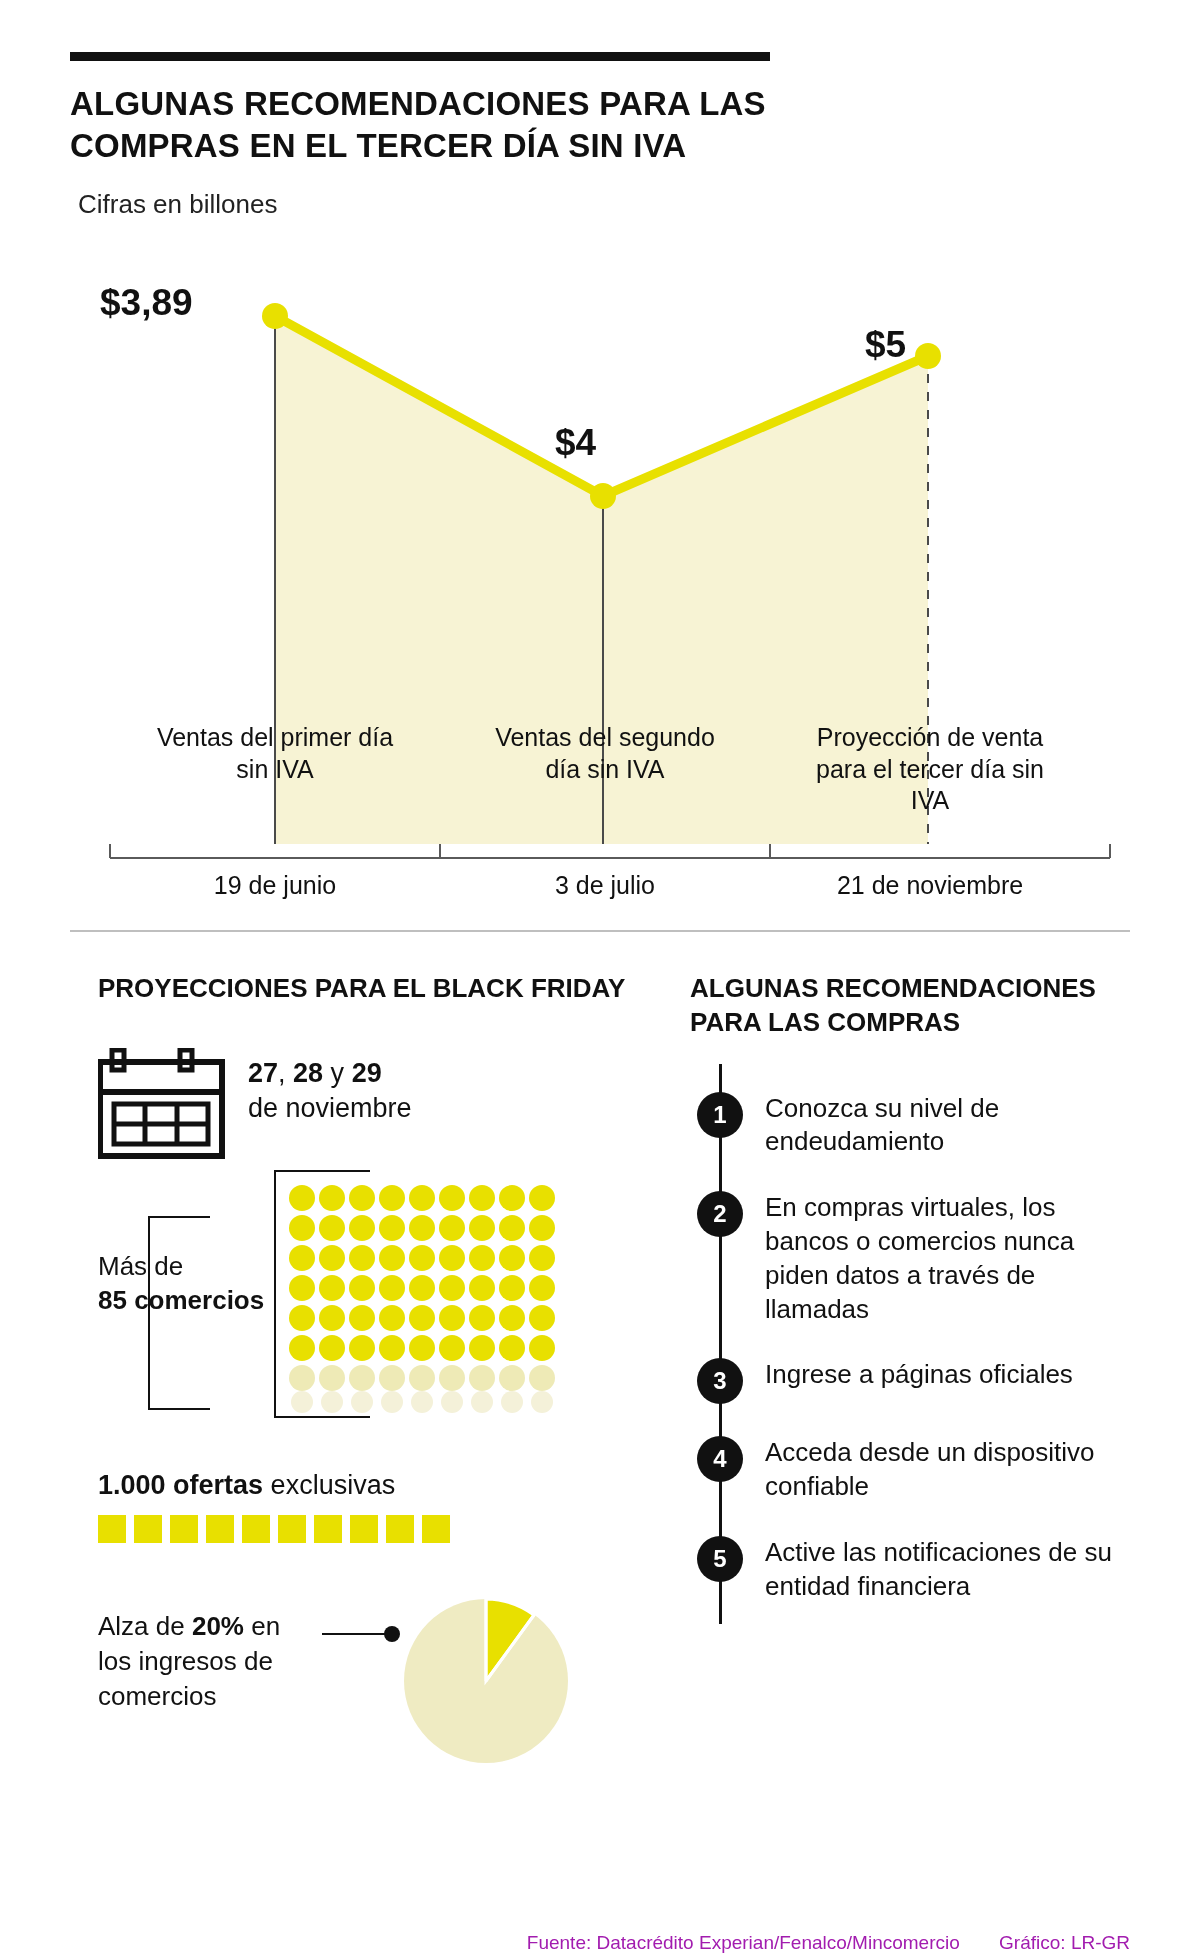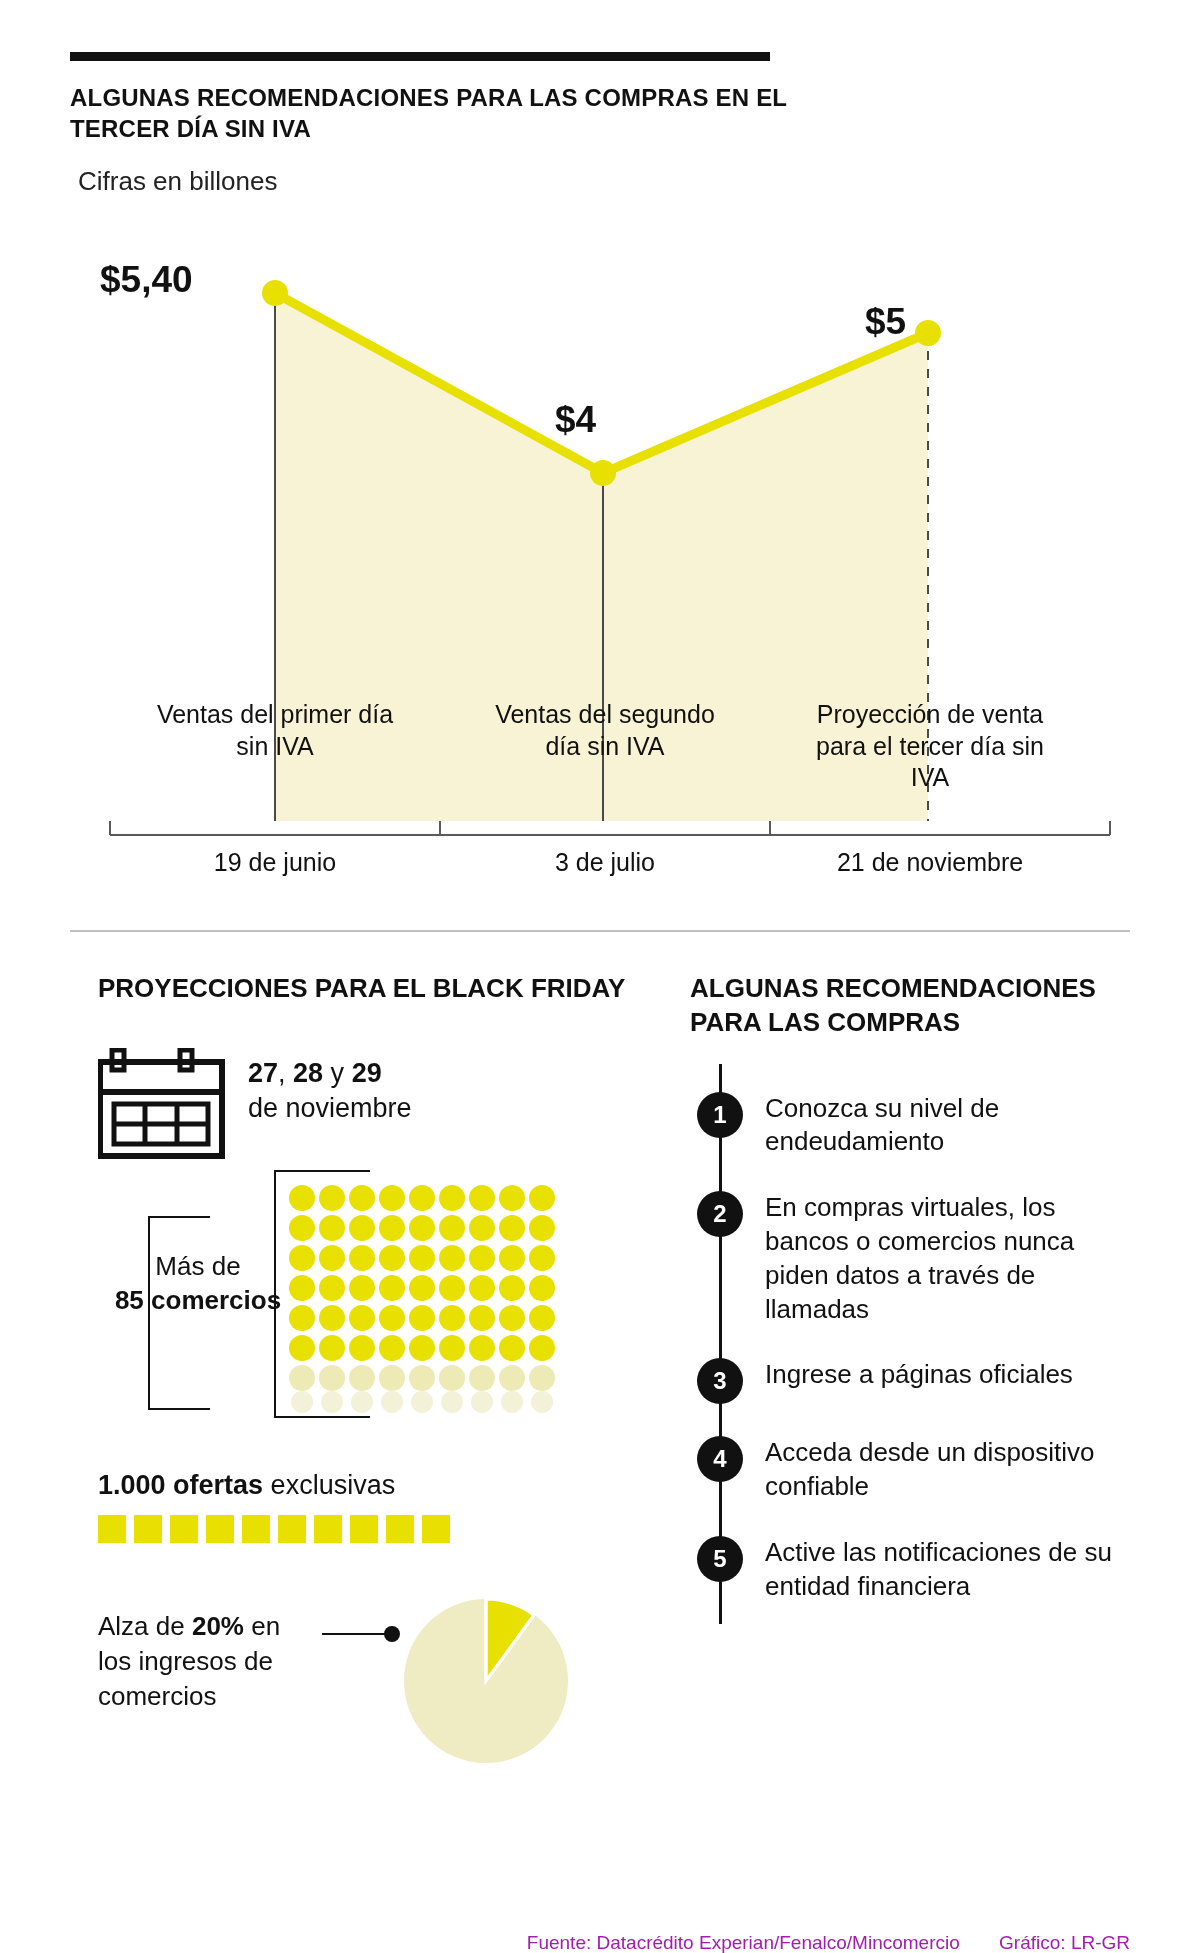--- a/index.html
+++ b/index.html
@@ -25,21 +25,21 @@
 
   
   .top-rule {
     margin-top: 52px;
     width: 700px;
     height: 9px;
     background: #111111;
   }
   .title {
     margin-top: 22px;
-    font-size: 24px;
+    font-size: 33px;
     font-weight: bold;
     line-height: 1.28;
     letter-spacing: 0.2px;
     color: #111111;
     text-transform: uppercase;
     max-width: 760px;
   }
   .subtitle {
     margin-top: 22px;
     margin-left: 8px;
@@ -138,21 +138,20 @@
     line-height: 1.3;
     color: #111111;
   }
   .cal-text b { font-weight: bold; }
 
   
   .comercios {
     position: relative;
     margin-top: 24px;
     height: 280px;
-    text-align: center;
   }
   .comercios-label {
     position: absolute;
     left: 0;
     top: 66px;
     font-size: 26px;
     line-height: 1.3;
     color: #111111;
     width: 200px;
   }
@@ -336,21 +335,21 @@
       <circle cx="533" cy="252" r="13" fill="#e8e000"></circle>
       <circle cx="858" cy="112" r="13" fill="#e8e000"></circle>
 
       <line x1="40" y1="614" x2="1040" y2="614" stroke="#5a5a5a" stroke-width="2"></line>
       <line x1="40" y1="600" x2="40" y2="614" stroke="#5a5a5a" stroke-width="2"></line>
       <line x1="370" y1="600" x2="370" y2="614" stroke="#5a5a5a" stroke-width="2"></line>
       <line x1="700" y1="600" x2="700" y2="614" stroke="#5a5a5a" stroke-width="2"></line>
       <line x1="1040" y1="600" x2="1040" y2="614" stroke="#5a5a5a" stroke-width="2"></line>
     </svg>
 
-    <div class="val-label" style="left:30px; top:38px;">$5,40</div>
+    <div class="val-label" style="left:30px; top:38px;">$3,89</div>
     <div class="val-label" style="left:485px; top:178px;">$4</div>
     <div class="val-label" style="left:795px; top:80px;">$5</div>
 
     <div class="cat-label" style="left:85px; top:478px; width:240px;">Ventas del primer día sin IVA</div>
     <div class="cat-label" style="left:730px; top:478px; width:260px;">Proyección de venta para el tercer día sin IVA</div>
     <div class="cat-label" style="left:415px; top:478px; width:240px;">Ventas del segundo día sin IVA</div>
 
     <div class="date-label" style="left:105px; top:626px; width:200px;">19 de junio</div>
     <div class="date-label" style="left:435px; top:626px; width:200px;">3 de julio</div>
     <div class="date-label" style="left:760px; top:626px; width:200px;">21 de noviembre</div>

